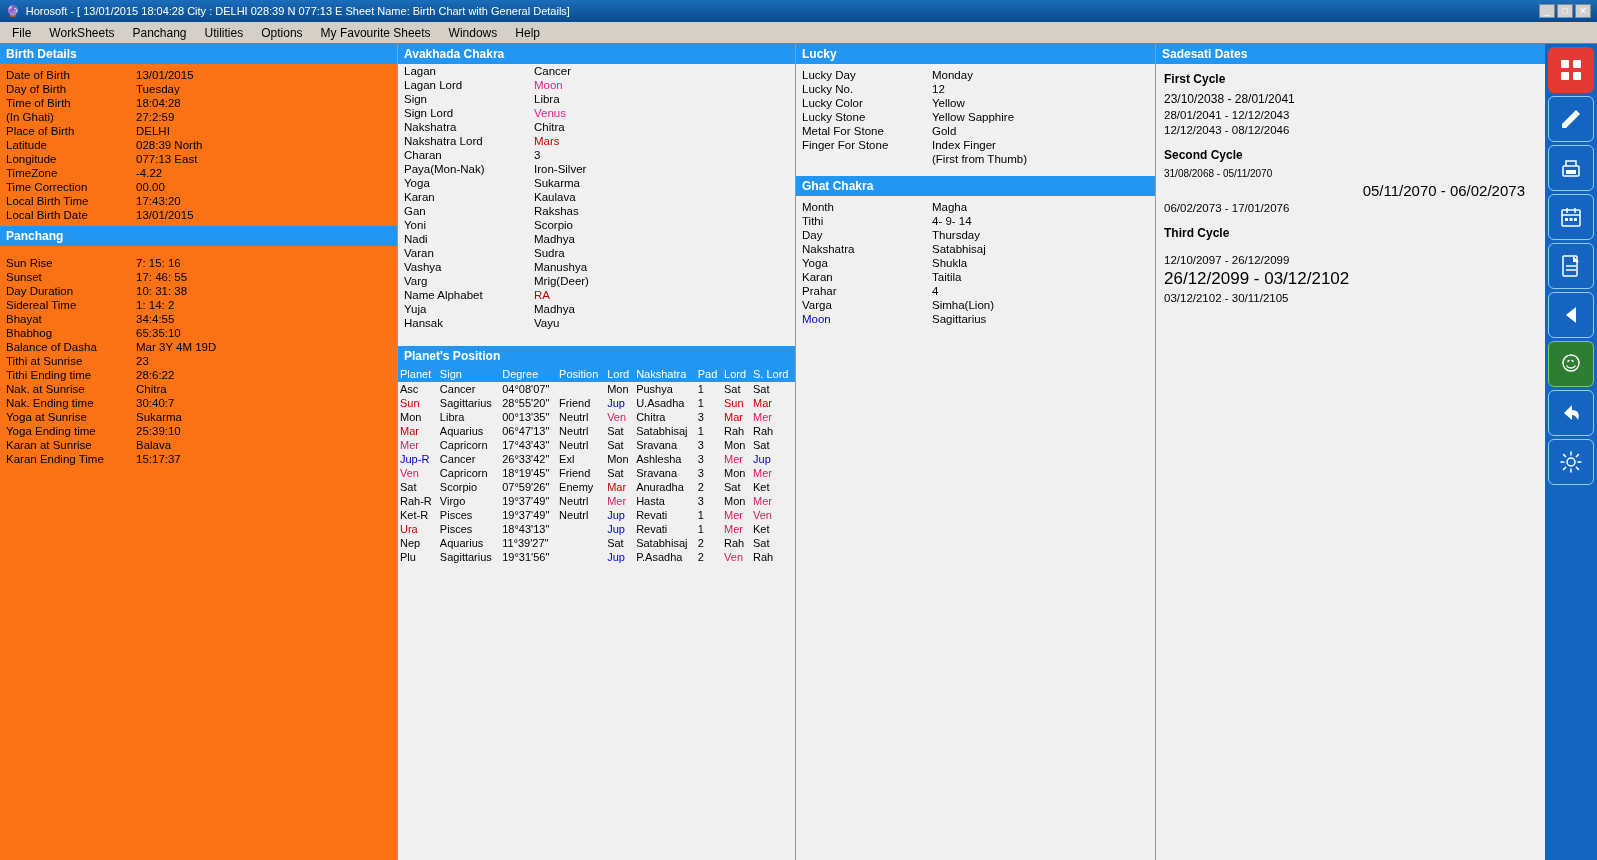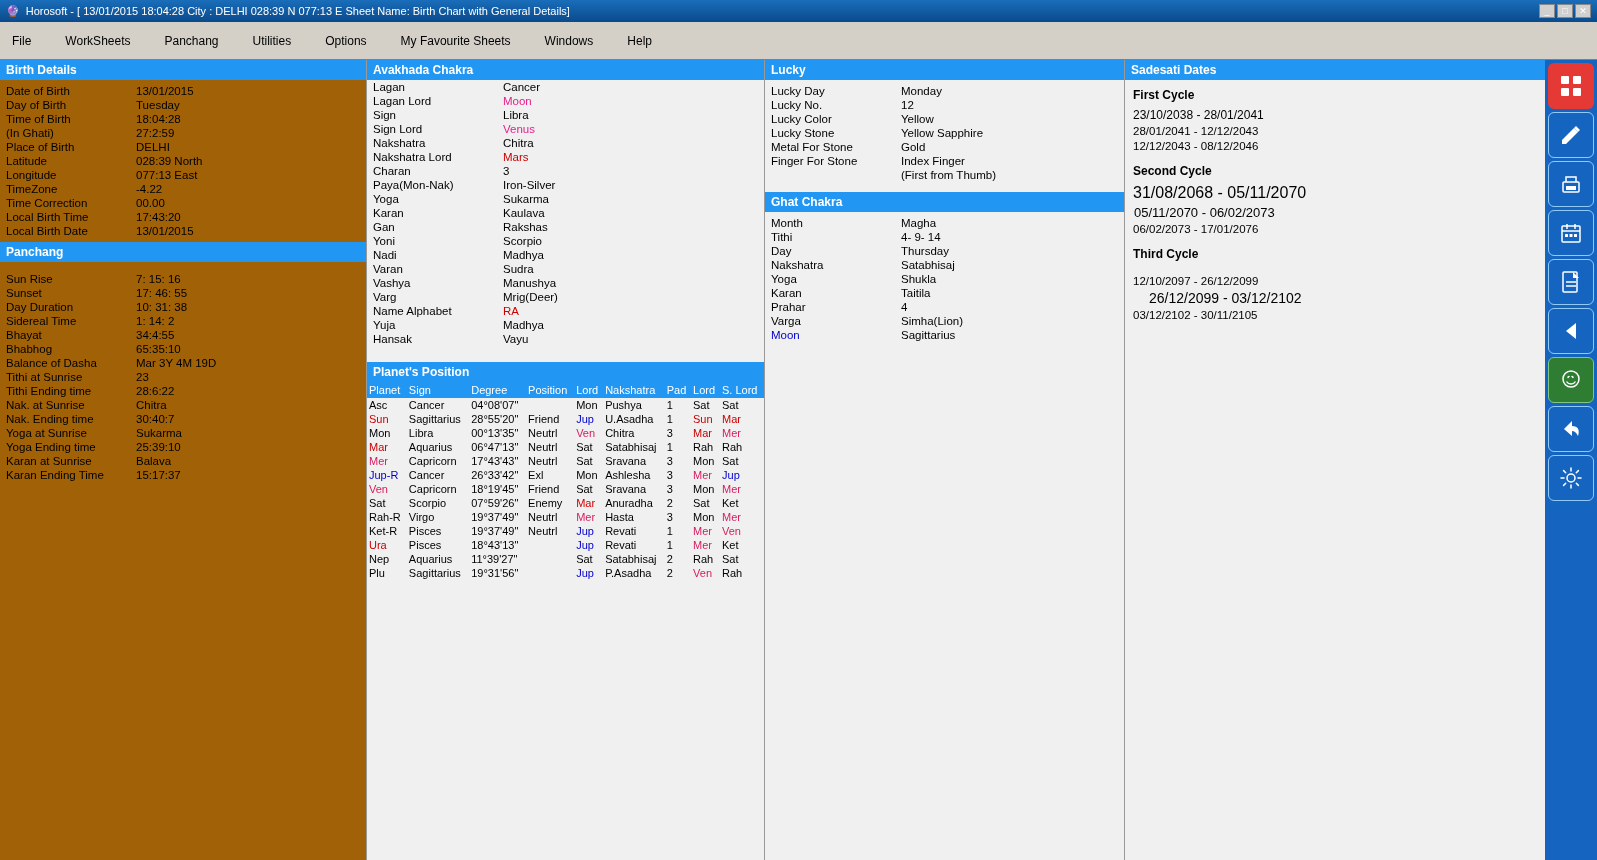--- a/index.html
+++ b/index.html
@@ -5,37 +5,37 @@
     * { margin: 0; padding: 0; box-sizing: border-box; }
     body { font-family: 'Arial', sans-serif; font-size: 12px; background: #c0c0c0; color: #000; width: 1597px; min-height: 860px; overflow: hidden; }
     
     
     .title-bar { background: linear-gradient(to bottom, #1a6dba, #0a4a8c); color: #fff; padding: 2px 6px; font-size: 11px; display: flex; align-items: center; justify-content: space-between; height: 22px; }
     .title-bar-left { display: flex; align-items: center; gap: 6px; }
     .title-bar-controls { display: flex; gap: 2px; }
     .title-btn { background: #d0d0d0; border: 1px solid #888; width: 16px; height: 14px; font-size: 9px; display: flex; align-items: center; justify-content: center; cursor: pointer; }
     
     
-    .menu-bar { background: #d4d0c8; border-bottom: 1px solid #808080; padding: 2px 4px; display: flex; gap: 18px; height: 38px; align-items: center; }
+    .menu-bar { background: #d4d0c8; border-bottom: 1px solid #808080; padding: 2px 4px; display: flex; gap: 2px; height: 22px; align-items: center; }
     .menu-item { padding: 2px 8px; font-size: 12px; cursor: pointer; }
     
     .birth-details-section { padding: 4px 0; }
     
     .panchang-section { padding: 4px 0; }
     
     
     ::-webkit-scrollbar { width: 8px; }
     ::-webkit-scrollbar-track { background: #d0d0d0; }
     ::-webkit-scrollbar-thumb { background: #808080; }
     
     .app-wrapper { display: flex; flex-direction: column; height: 860px; width: 1597px; }
     
     .content-area { display: flex; flex: 1; overflow: hidden; }
     
-    .col1 { width: 367px; border-right: 1px solid #999; overflow-y: auto; background: #a16207; }
+    .col1 { width: 398px; border-right: 1px solid #999; overflow-y: auto; background: #f97316; }
     .col2 { width: 398px; border-right: 1px solid #999; overflow-y: auto; background: #f0f0f0; }
     .col3 { width: 360px; border-right: 1px solid #999; overflow-y: auto; background: #f0f0f0; }
     .col4 { flex: 1; overflow-y: auto; background: #f0f0f0; }
     .col5 { width: 52px; background: #1565c0; display: flex; flex-direction: column; align-items: center; padding: 3px; gap: 3px; }
     
     .row-data { display: flex; padding: 1px 6px; }
     .lbl { display: inline-block; min-width: 130px; font-size: 11.5px; color: #000; }
     .val { font-size: 11.5px; color: #000; }
     .val.pink { color: #e91e8c; }
     .val.red { color: #cc0000; }
@@ -521,27 +521,27 @@
 
     <div class="col4">
       <div class="section-hdr">Sadesati Dates</div>
       <div style="padding: 8px;">
         <div style="font-weight:bold; margin-bottom:6px; font-size:12px;">First Cycle</div>
         <div style="font-size:12px; margin:3px 0;">23/10/2038 - 28/01/2041</div>
         <div style="font-size:11.5px; margin:3px 0;">28/01/2041 - 12/12/2043</div>
         <div style="font-size:11.5px; margin:3px 0;">12/12/2043 - 08/12/2046</div>
 
         <div style="font-weight:bold; margin-top:12px; margin-bottom:6px; font-size:12px;">Second Cycle</div>
-        <div style="font-size:16px; margin:3px 0;">31/08/2068 - 05/11/2070</div>
-        <div style="font-size:13px; margin:3px 1px;">05/11/2070 - 06/02/2073</div>
+        <div style="font-size:10px; margin:3px 0;">31/08/2068 - 05/11/2070</div>
+        <div style="font-size:15px; margin:3px 12px;text-align:right;">05/11/2070 - 06/02/2073</div>
         <div style="font-size:11.5px; margin:3px 0;">06/02/2073 - 17/01/2076</div>
 
         <div style="font-weight:bold; margin-top:12px; margin-bottom:14px; font-size:12px;">Third Cycle</div>
         <div style="font-size:11.5px; margin:3px 0;">12/10/2097 - 26/12/2099</div>
-        <div style="font-size:14px; margin:3px 16px;">26/12/2099 - 03/12/2102</div>
+        <div style="font-size:17px; margin:3px 0;">26/12/2099 - 03/12/2102</div>
         <div style="font-size:11.5px; margin:3px 0;">03/12/2102 - 30/11/2105</div>
       </div>
     </div>
 
     <div class="col5">
       <div class="icon-square icon-sq-red" title="Tools">
         <svg width="28" height="28" viewBox="0 0 28 28" fill="none" xmlns="http://www.w3.org/2000/svg">
           <rect x="4" y="4" width="8" height="8" rx="1" fill="white"></rect>
           <rect x="16" y="4" width="8" height="8" rx="1" fill="white"></rect>
           <rect x="4" y="16" width="8" height="8" rx="1" fill="white"></rect>

